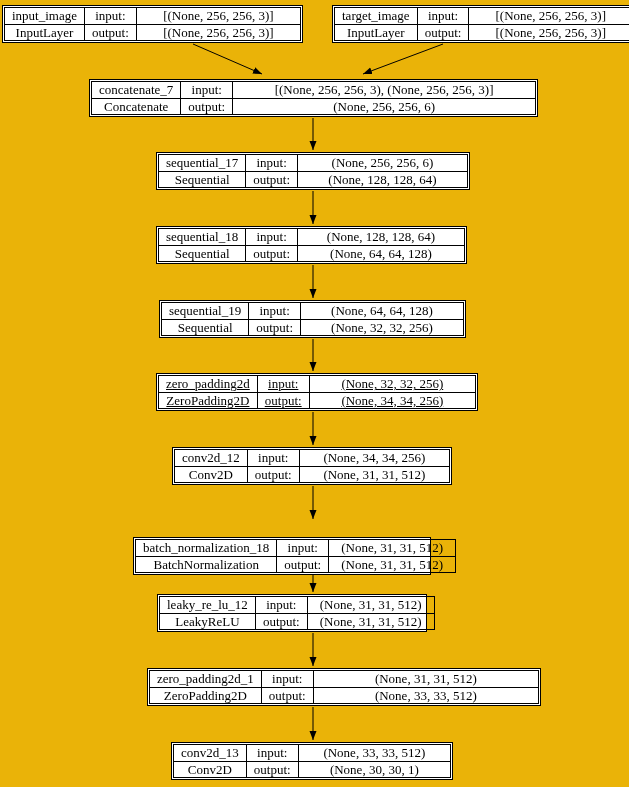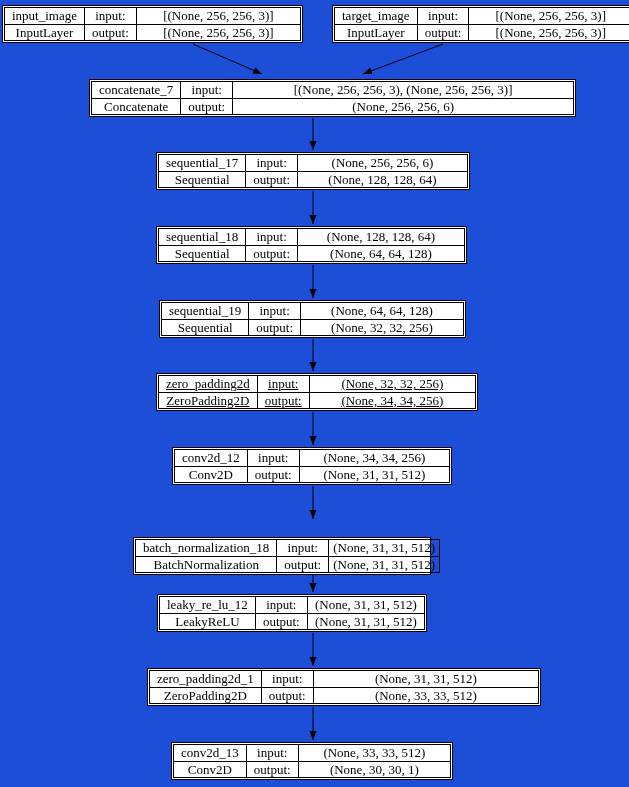--- a/index.html
+++ b/index.html
@@ -4,21 +4,21 @@
 <style>
   html, body {
     margin: 0;
     padding: 0;
     background: #ffffff;
   }
   #canvas {
     position: relative;
     width: 629px;
     height: 787px;
-    background: #1d4ed8;
+    background: #eab308;
     font-family: "Liberation Serif", "DejaVu Serif", serif;
     font-size: 13px;
     color: #000000;
     overflow: hidden;
   }
   #edges {
     position: absolute;
     left: 0; top: 0;
     width: 629px; height: 787px;
     pointer-events: none;
@@ -40,21 +40,21 @@
   .node td {
     border: 1px solid #000000;
     text-align: center;
     vertical-align: middle;
     padding: 0 7px;
     line-height: 15px;
     white-space: nowrap;
   }
   .node td.shape {
     width: 99%;
-    padding: 0 4px;
+    padding: 0 12px;
   }
   .edge-line {
     stroke: #000000;
     stroke-width: 1;
     fill: none;
   }
 </style>
 </head>
 <body>
 
@@ -106,21 +106,21 @@
       </tr>
       <tr>
         <td>InputLayer</td>
         <td>output:</td>
         <td class="shape">[(None, 256, 256, 3)]</td>
       </tr>
     </tbody>
       </table>
   </div>
 
-  <div class="node" style="left:89px; top:79px; width:487px;">
+  <div class="node" style="left:89px; top:79px; width:449px;">
     <table>
       <tbody>
           <tr>
         <td>concatenate_7</td>
         <td>input:</td>
         <td class="shape">[(None, 256, 256, 3), (None, 256, 256, 3)]</td>
       </tr>
       <tr>
         <td>Concatenate</td>
         <td>output:</td>

